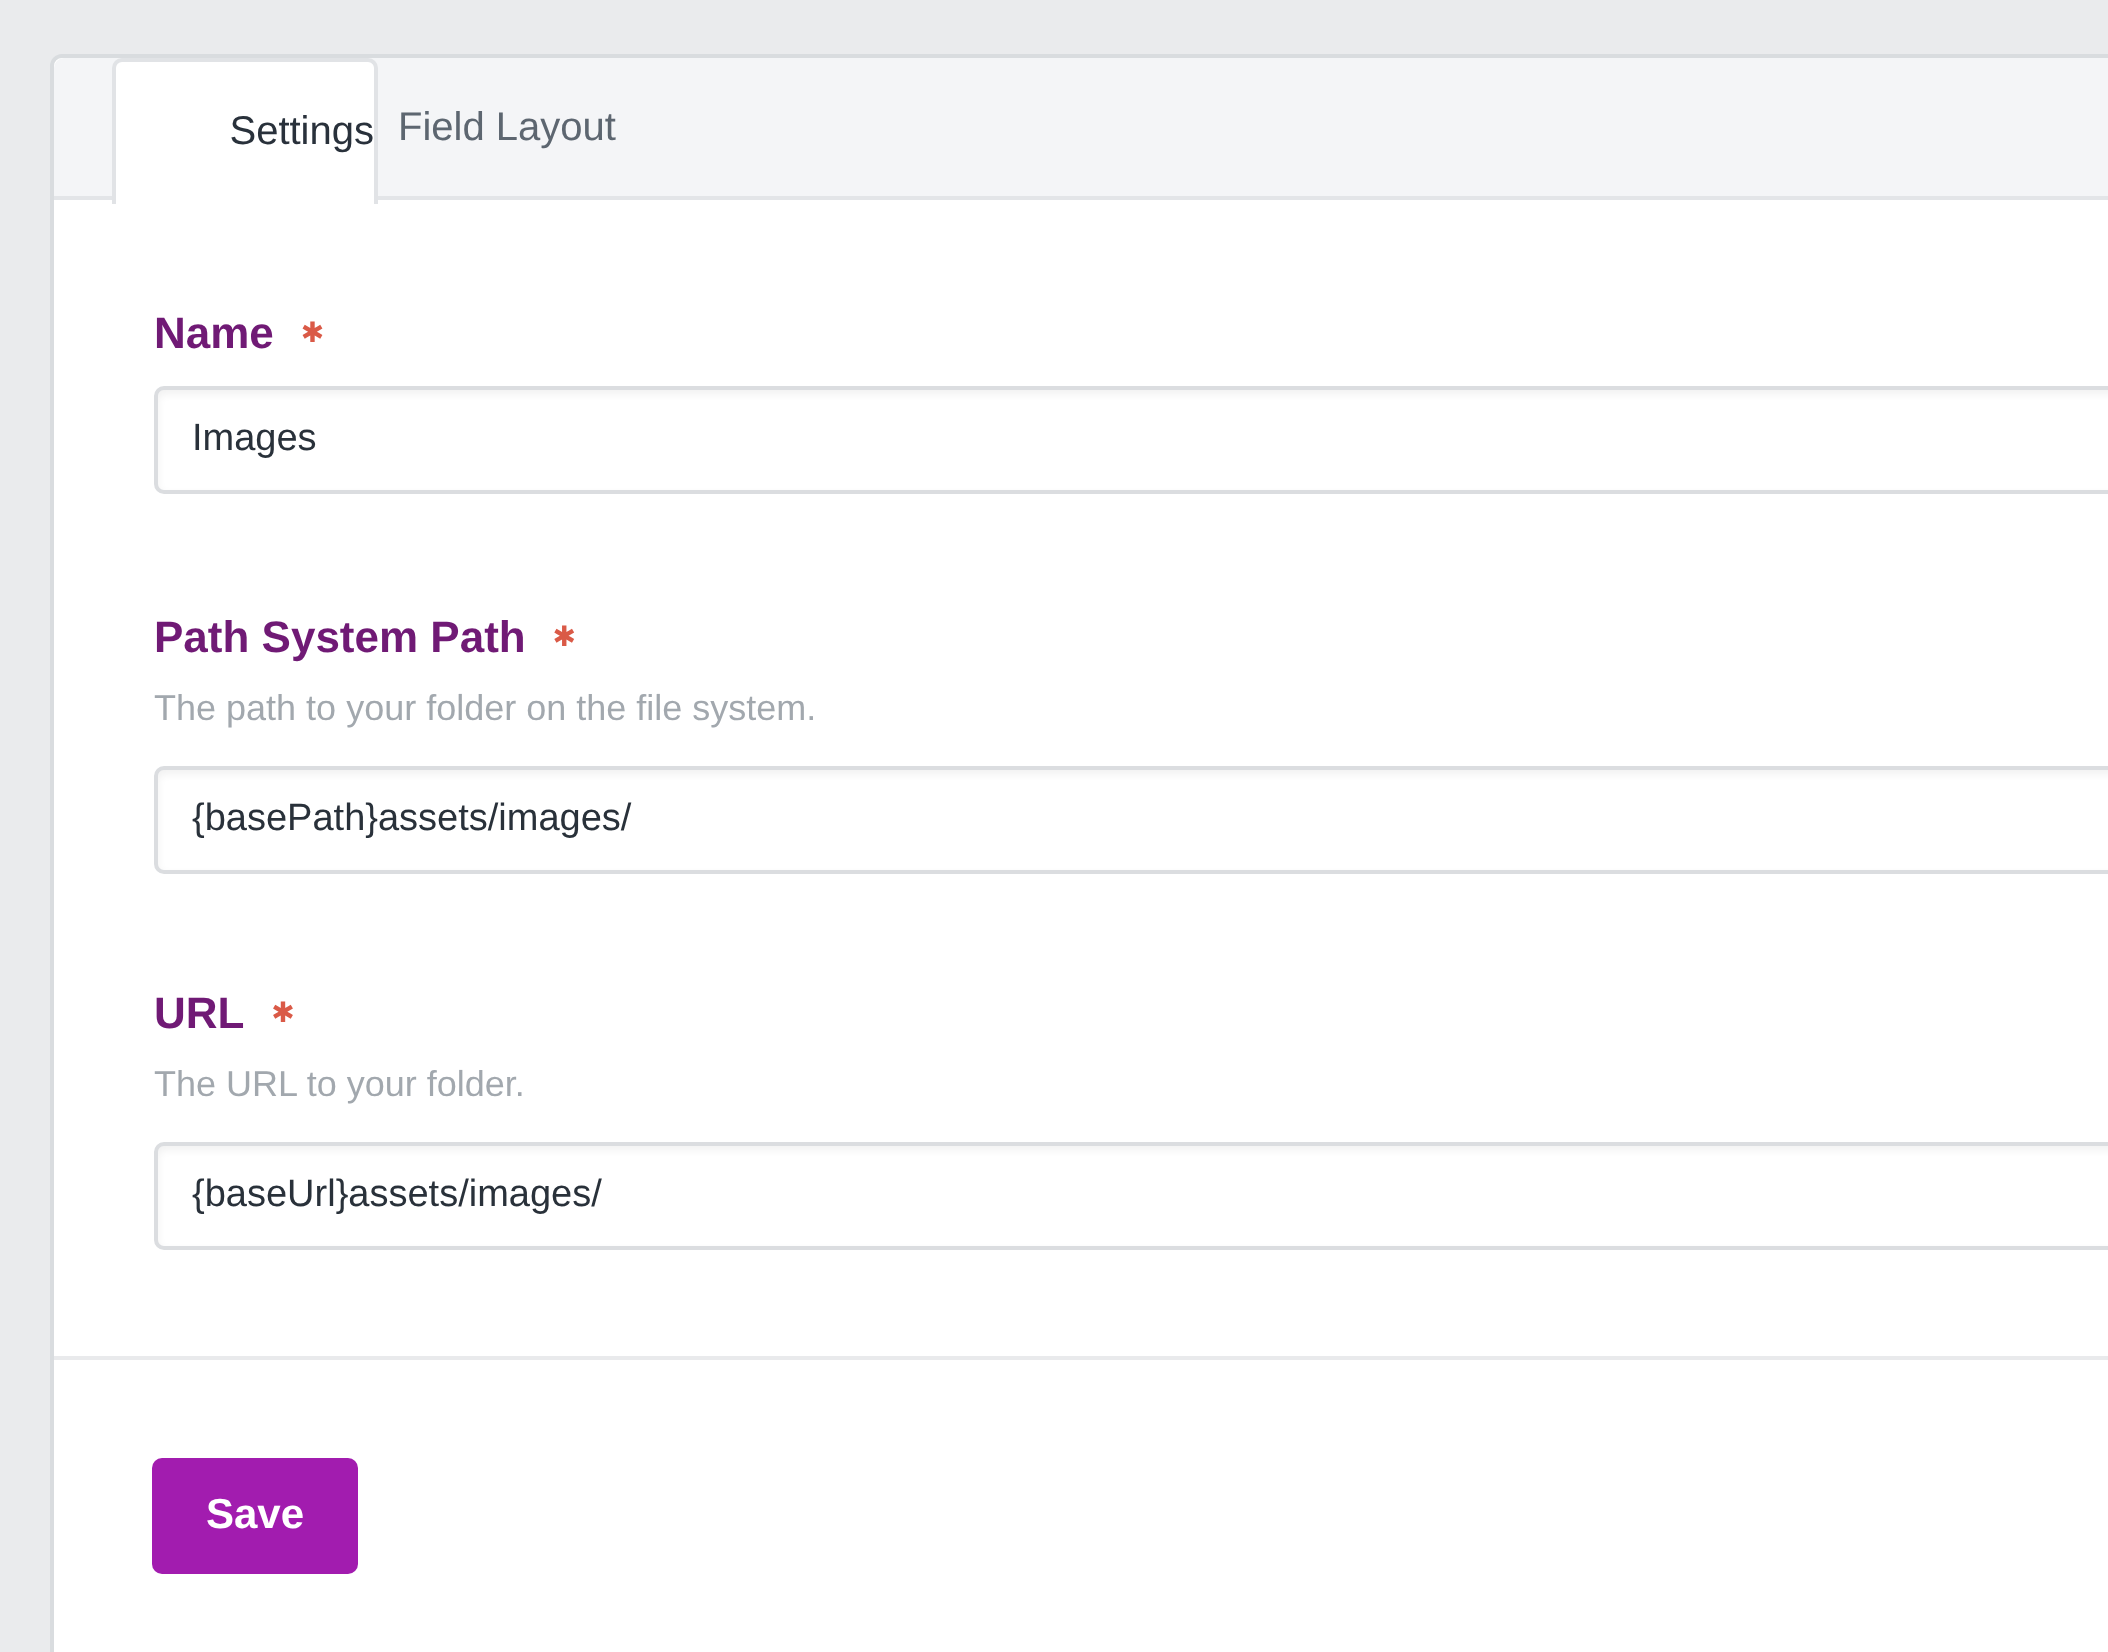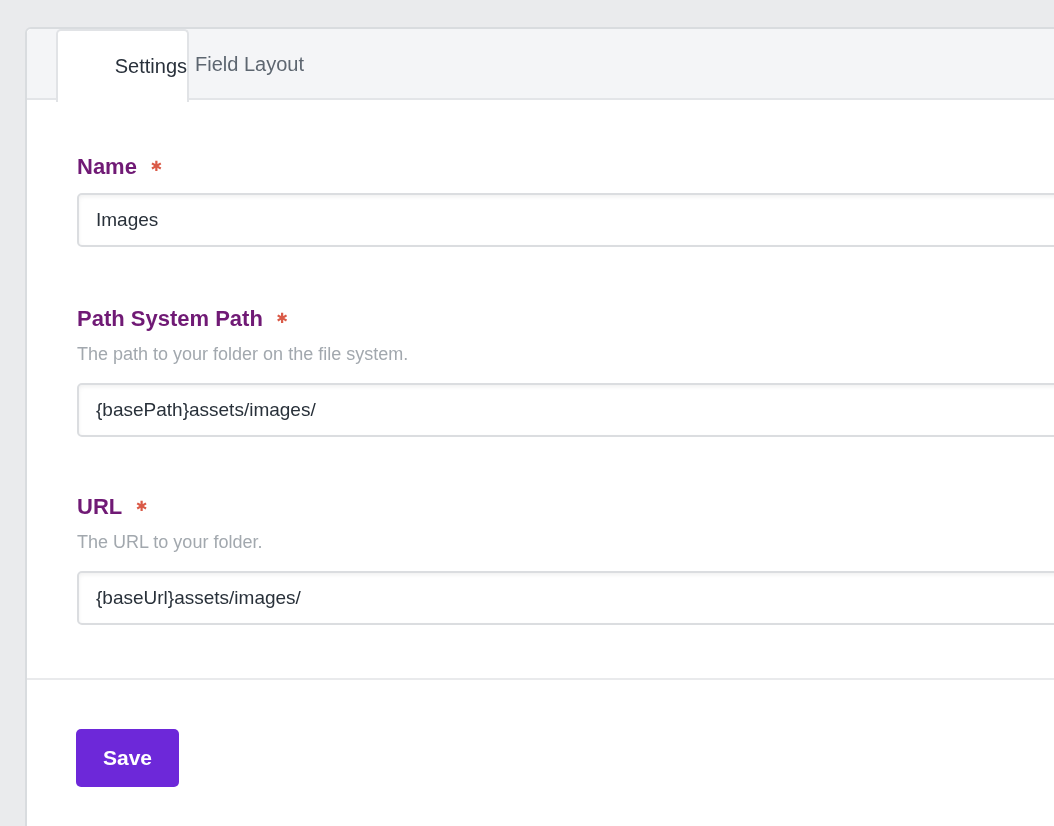--- a/index.html
+++ b/index.html
@@ -41,22 +41,22 @@
     width: 133px;
     height: 73px; 
     background: #ffffff;
     border: 2px solid #e1e3e6;
     border-bottom: none;
     border-radius: 5px 5px 0 0;
     color: #29313b;
     z-index: 2;
   }
   .tab.inactive {
-    left: 148px;
-    padding: 0 20px;
+    left: 162px;
+    padding: 0 10px;
     color: #5d6670;
   }
   .fields {
     padding: 55px 40px 0 50px;
   }
   .field { margin-bottom: 0; }
   .field-heading { line-height: 23px; height: 23px; }
   .field-label {
     font-size: 22px;
     font-weight: bold;
@@ -98,21 +98,21 @@
     margin-top: 53px;
     border-top: 2px solid #e9eaec;
   }
   .footer {
     padding: 49px 0 0 49px;
   }
   .save-button {
     display: inline-block;
     height: 58px;
     padding: 0 27px;
-    background: #6d28d9;
+    background: #a21caf;
     border: none;
     border-radius: 5px;
     color: #ffffff;
     font-family: "Liberation Sans", sans-serif;
     font-size: 21px;
     font-weight: bold;
     cursor: pointer;
   }
 </style>
 </head>

